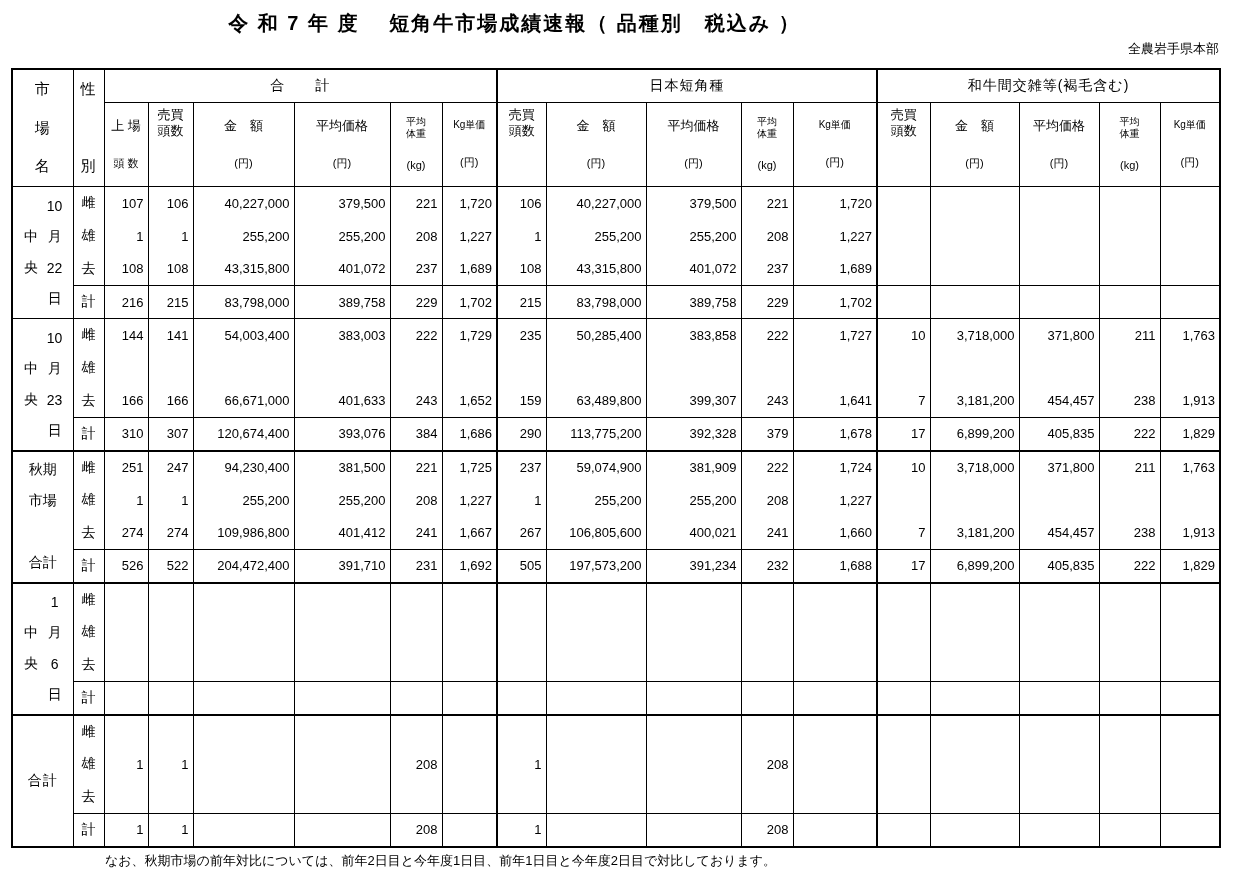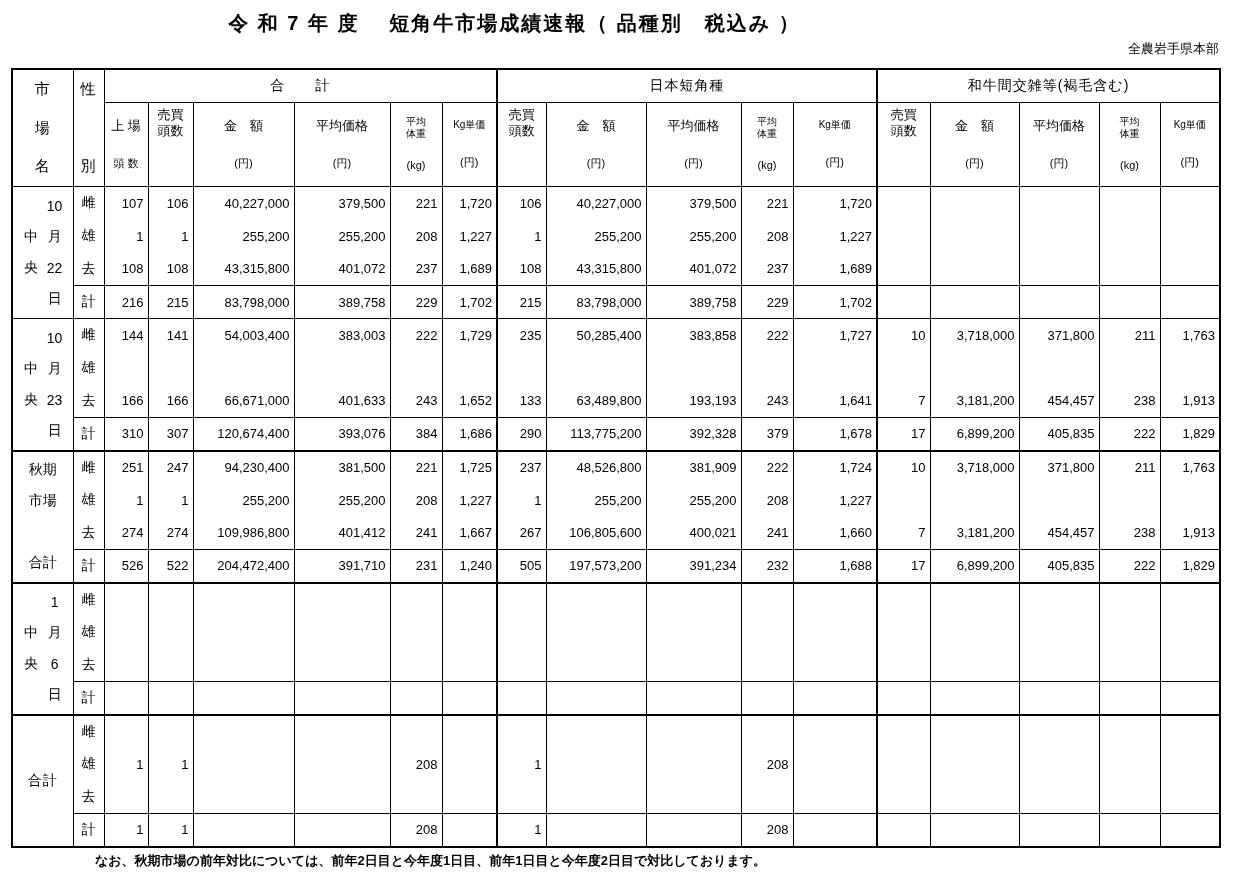--- a/index.html
+++ b/index.html
@@ -43,21 +43,21 @@
   .mkwrap { display:flex; flex-direction:column; justify-content:space-between;
             height:124px; padding:2px 6px; font-size:14px; }
   .mkwrap .mrow { flex:1; display:flex; align-items:center; }
   .mkwrap .mrow span { flex:1; text-align:center; }
   .mklines { display:flex; flex-direction:column; justify-content:space-between;
              height:124px; padding:2px 0; font-size:14px; }
   .mklines div { flex:1; display:flex; align-items:center; justify-content:center; }
   .mkcenter { display:flex; align-items:center; justify-content:center;
               height:130px; font-size:14px; letter-spacing:1px; }
   .notes { position:absolute; top:851px; left:95px; font-size:13px; line-height:1.55; }
-  .notes .note2 { margin-left:0;font-weight:bold; }
+  .notes .note2 { margin-left:10px; }
 </style>
 </head>
 <body>
 
 <div class="title">令 和 7 年 度　 短角牛市場成績速報（ 品種別　税込み ）</div>
 <div class="org">全農岩手県本部</div>
 
 <table class="main">
   <colgroup id="cols">
       <col style="width: 61px;">
@@ -414,23 +414,23 @@
         <td class="num"></td>
       </tr>
       <tr>
         <td class="sx">去</td>
         <td class="num">166</td>
         <td class="num">166</td>
         <td class="num">66,671,000</td>
         <td class="num">401,633</td>
         <td class="num">243</td>
         <td class="num">1,652</td>
-        <td class="num g2">133</td>
+        <td class="num g2">159</td>
         <td class="num">63,489,800</td>
-        <td class="num">193,193</td>
+        <td class="num">399,307</td>
         <td class="num">243</td>
         <td class="num">1,641</td>
         <td class="num g2">7</td>
         <td class="num">3,181,200</td>
         <td class="num">454,457</td>
         <td class="num">238</td>
         <td class="num">1,913</td>
       </tr>
       <tr class="total">
         <td class="sx">計</td>
@@ -461,21 +461,21 @@
           </div>
         </td>
         <td class="sx">雌</td>
         <td class="num">251</td>
         <td class="num">247</td>
         <td class="num">94,230,400</td>
         <td class="num">381,500</td>
         <td class="num">221</td>
         <td class="num">1,725</td>
         <td class="num g2">237</td>
-        <td class="num">48,526,800</td>
+        <td class="num">59,074,900</td>
         <td class="num">381,909</td>
         <td class="num">222</td>
         <td class="num">1,724</td>
         <td class="num g2">10</td>
         <td class="num">3,718,000</td>
         <td class="num">371,800</td>
         <td class="num">211</td>
         <td class="num">1,763</td>
       </tr>
       <tr>
@@ -516,21 +516,21 @@
         <td class="num">238</td>
         <td class="num">1,913</td>
       </tr>
       <tr class="total">
         <td class="sx">計</td>
         <td class="num">526</td>
         <td class="num">522</td>
         <td class="num">204,472,400</td>
         <td class="num">391,710</td>
         <td class="num">231</td>
-        <td class="num">1,240</td>
+        <td class="num">1,692</td>
         <td class="num g2">505</td>
         <td class="num">197,573,200</td>
         <td class="num">391,234</td>
         <td class="num">232</td>
         <td class="num">1,688</td>
         <td class="num g2">17</td>
         <td class="num">6,899,200</td>
         <td class="num">405,835</td>
         <td class="num">222</td>
         <td class="num">1,829</td>

